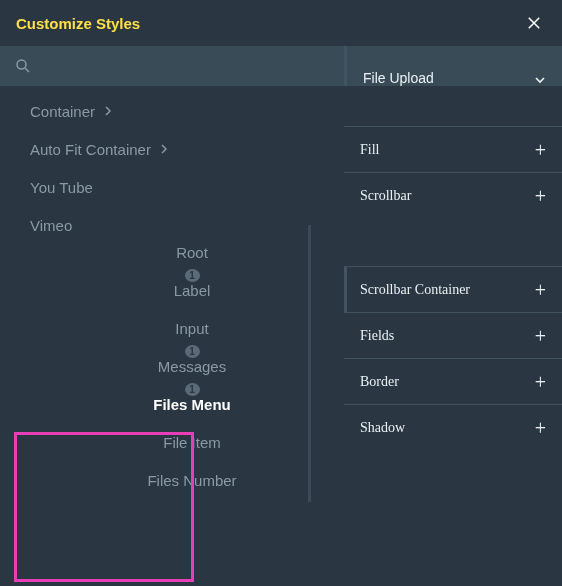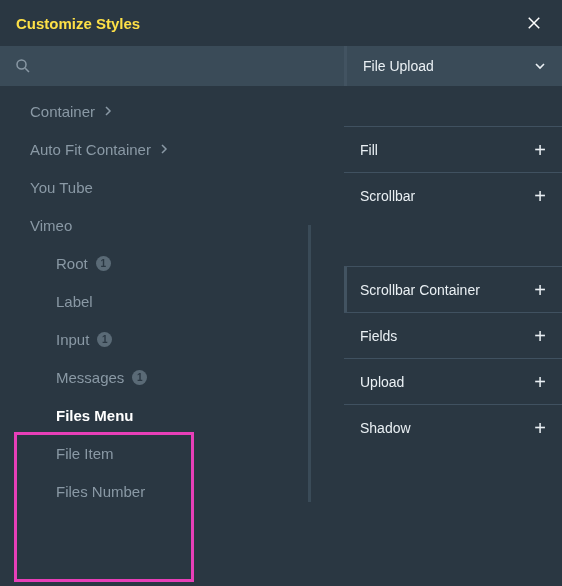--- a/index.html
+++ b/index.html
@@ -9,32 +9,32 @@
 .close-btn { color: #fff; font-size: 20px; cursor: pointer; width: 24px; height: 24px; display: flex; align-items: center; justify-content: center; }
 .main { display: flex; height: calc(100% - 46px); }
 .sidebar { width: 344px; display: flex; flex-direction: column; }
 .search-row { height: 40px; display: flex; align-items: center; padding: 0 14px; background: #3a4b58; }
 .search-icon { color: #8a99a5; }
 .search-icon svg { width: 18px; height: 18px; display: block; }
 .search-input { flex: 1; background: transparent; border: none; outline: none; color: #cfd6db; font-size: 14px; margin-left: 10px; }
 .tree { padding: 6px 0 8px 0; flex: 1; overflow: auto; }
 .tree-item { display: flex; align-items: center; height: 38px; padding-left: 30px; color: #8a99a5; font-size: 15px; cursor: pointer; gap: 8px; }
 .tree-item.level1 { padding-left: 30px; }
-.tree-item.level2 { padding-left: 56px; }
+.tree-item.level2 { padding-left: 40px; flex-direction: column; }
 .tree-item.expanded { color: #eaf0f4; font-weight: 600; }
 .tree-item.level2.selected { color: #fff; font-weight: 600; }
 .chevron { display: inline-flex; }
 .chevron svg { width: 10px; height: 10px; display: block; }
 .badge { display: inline-flex; align-items: center; justify-content: center; width: 15px; height: 15px; border-radius: 50%; background: #5a6a76; color: #2a3742; font-size: 10px; font-weight: 700; }
 .highlight-box { position: absolute; border: 3px solid #e83fb8; left: 14px; top: 432px; width: 180px; height: 150px; pointer-events: none; }
 .rightpane { flex: 1; display: flex; flex-direction: column; }
-.context-row { height: 40px; background: #3a4b58; display: flex; align-items: center; justify-content: space-between; padding: 0 16px; border-left: 3px solid #425361; }
+.context-row { height: 40px; background: #3a4b58; display: flex; align-items: flex-end; justify-content: space-between; padding: 0 16px; border-left: 3px solid #425361; }
 .context-label { color: #eaf0f4; font-size: 14px; font-weight: 500; }
 .chev-down svg { width: 12px; height: 12px; display: block; }
-.props { padding-top: 40px; }
+.props { padding-top: 40px; font-family: Liberation Serif, serif; }
 .prop-row { height: 46px; border-top: 1px solid #405160; display: flex; align-items: center; justify-content: space-between; padding: 0 16px; cursor: pointer; }
 .prop-row.active { border-left: 3px solid #425361; padding-left: 13px; margin-top: 48px; }
 .prop-label { color: #eaf0f4; font-size: 14px; font-weight: 500; }
 .plus { color: #eaf0f4; font-size: 20px; font-weight: 300; line-height: 1; }
 .vbar { position: absolute; left: 308px; top: 225px; width: 3px; height: 277px; background: #3a4b58; }
 .tree-item .label { display: inline; }
 .chev-down { color: #eaf0f4; }
 </style>
 </head>
 <body>
@@ -131,21 +131,21 @@
       </div>
       <div class="prop-row active">
         <span class="prop-label">Scrollbar Container</span>
         <span class="plus">+</span>
       </div>
       <div class="prop-row">
         <span class="prop-label">Fields</span>
         <span class="plus">+</span>
       </div>
       <div class="prop-row">
-        <span class="prop-label">Upload</span>
+        <span class="prop-label">Border</span>
         <span class="plus">+</span>
       </div>
       <div class="prop-row">
         <span class="prop-label">Shadow</span>
         <span class="plus">+</span>
       </div>
     </div>
   </div>
 </div>
 

